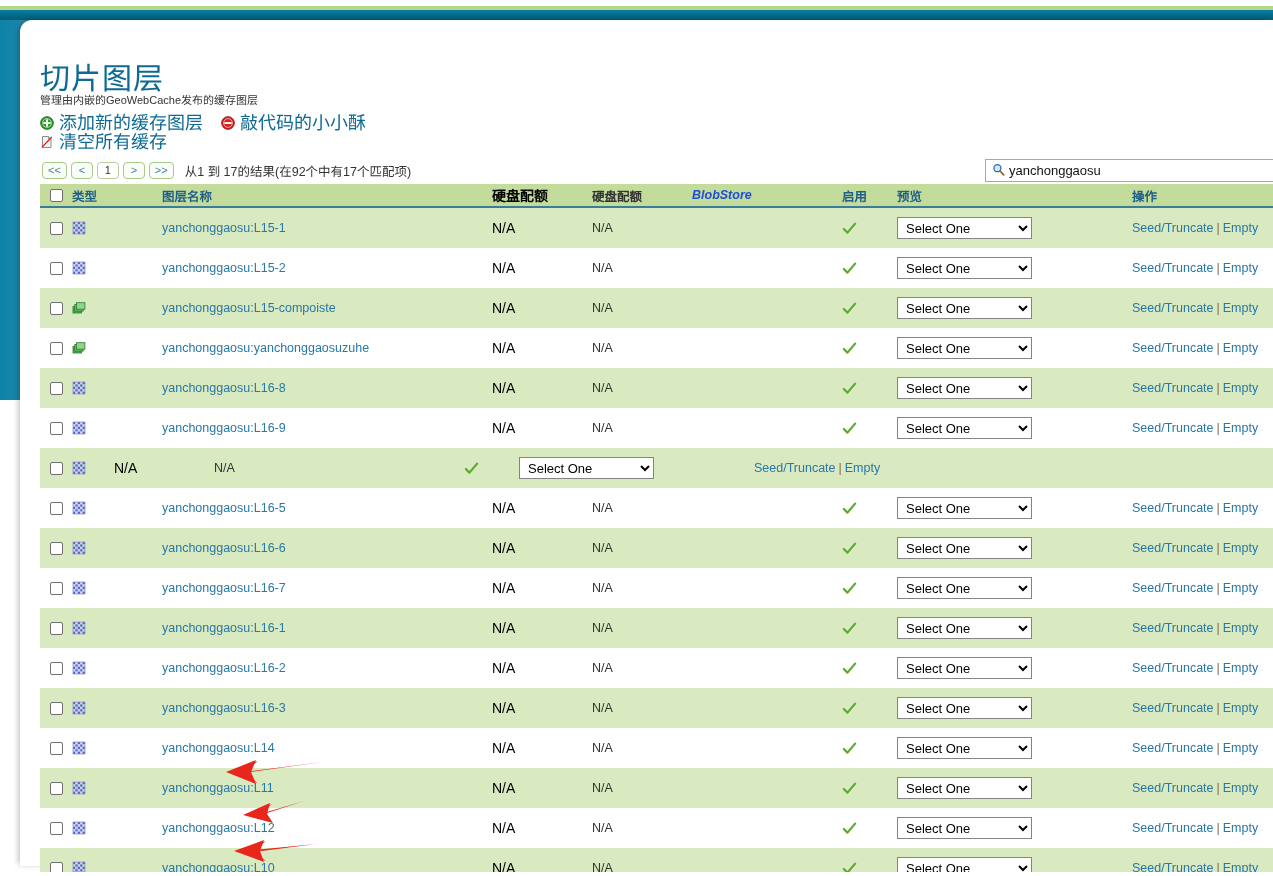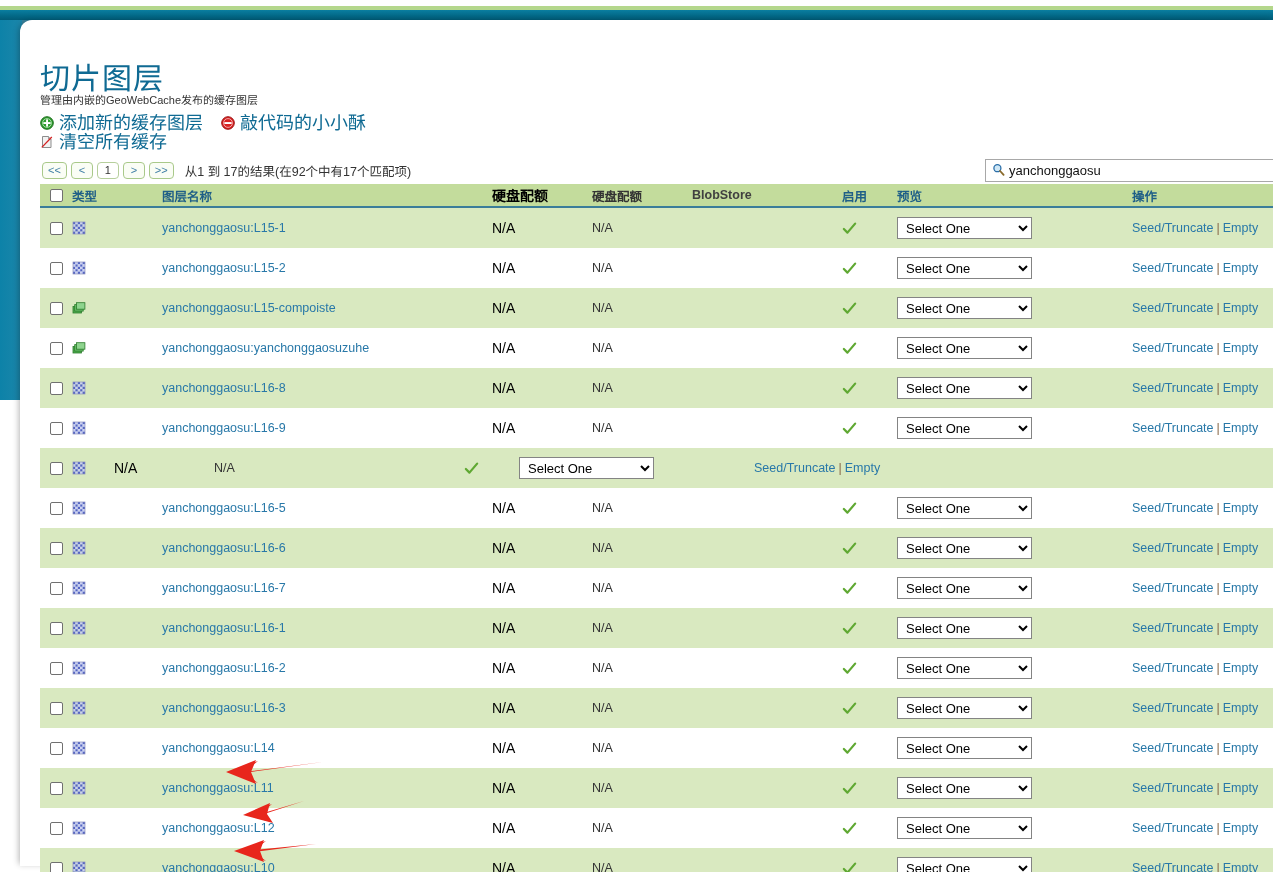--- a/index.html
+++ b/index.html
@@ -98,21 +98,21 @@
     border-bottom:2px solid #3a7d99;
   }
   .trow.odd  { background:#d9e9c0; }
   .trow.even { background:#ffffff; }
 
   .c-check { width:32px; flex:0 0 32px; display:flex; justify-content:center; align-items:center; }
   .c-type  { width:42px; flex:0 0 42px; display:flex; align-items:center; }
   .c-name  { width:330px; flex:0 0 330px; font-size:12.5px;padding-left:48px; }
   .c-quota { width:100px; flex:0 0 100px; font-size:14px; color:#000000; }
   .c-used  { width:100px; flex:0 0 100px; font-size:12.5px; color:#333; }
-  .c-blob  { width:150px; flex:0 0 150px; font-size:12.5px; color:#404040; }
+  .c-blob  { width:150px; flex:0 0 150px; font-size:12.5px; color:#1d4ed8;font-style:italic; }
   .c-en    { width:55px;  flex:0 0 55px;  display:flex; align-items:center; }
   .c-prev  { width:235px; flex:0 0 235px; }
   .c-ops   { flex:1 1 auto; font-size:12.5px; }
 
   .thead .c-name  { width:330px; }
   .thead .c-quota { width:100px; }
 
   .cb {
     width:13px; height:13px; box-sizing:border-box;
     border:1px solid #707070; border-radius:2px; background:#fff;

